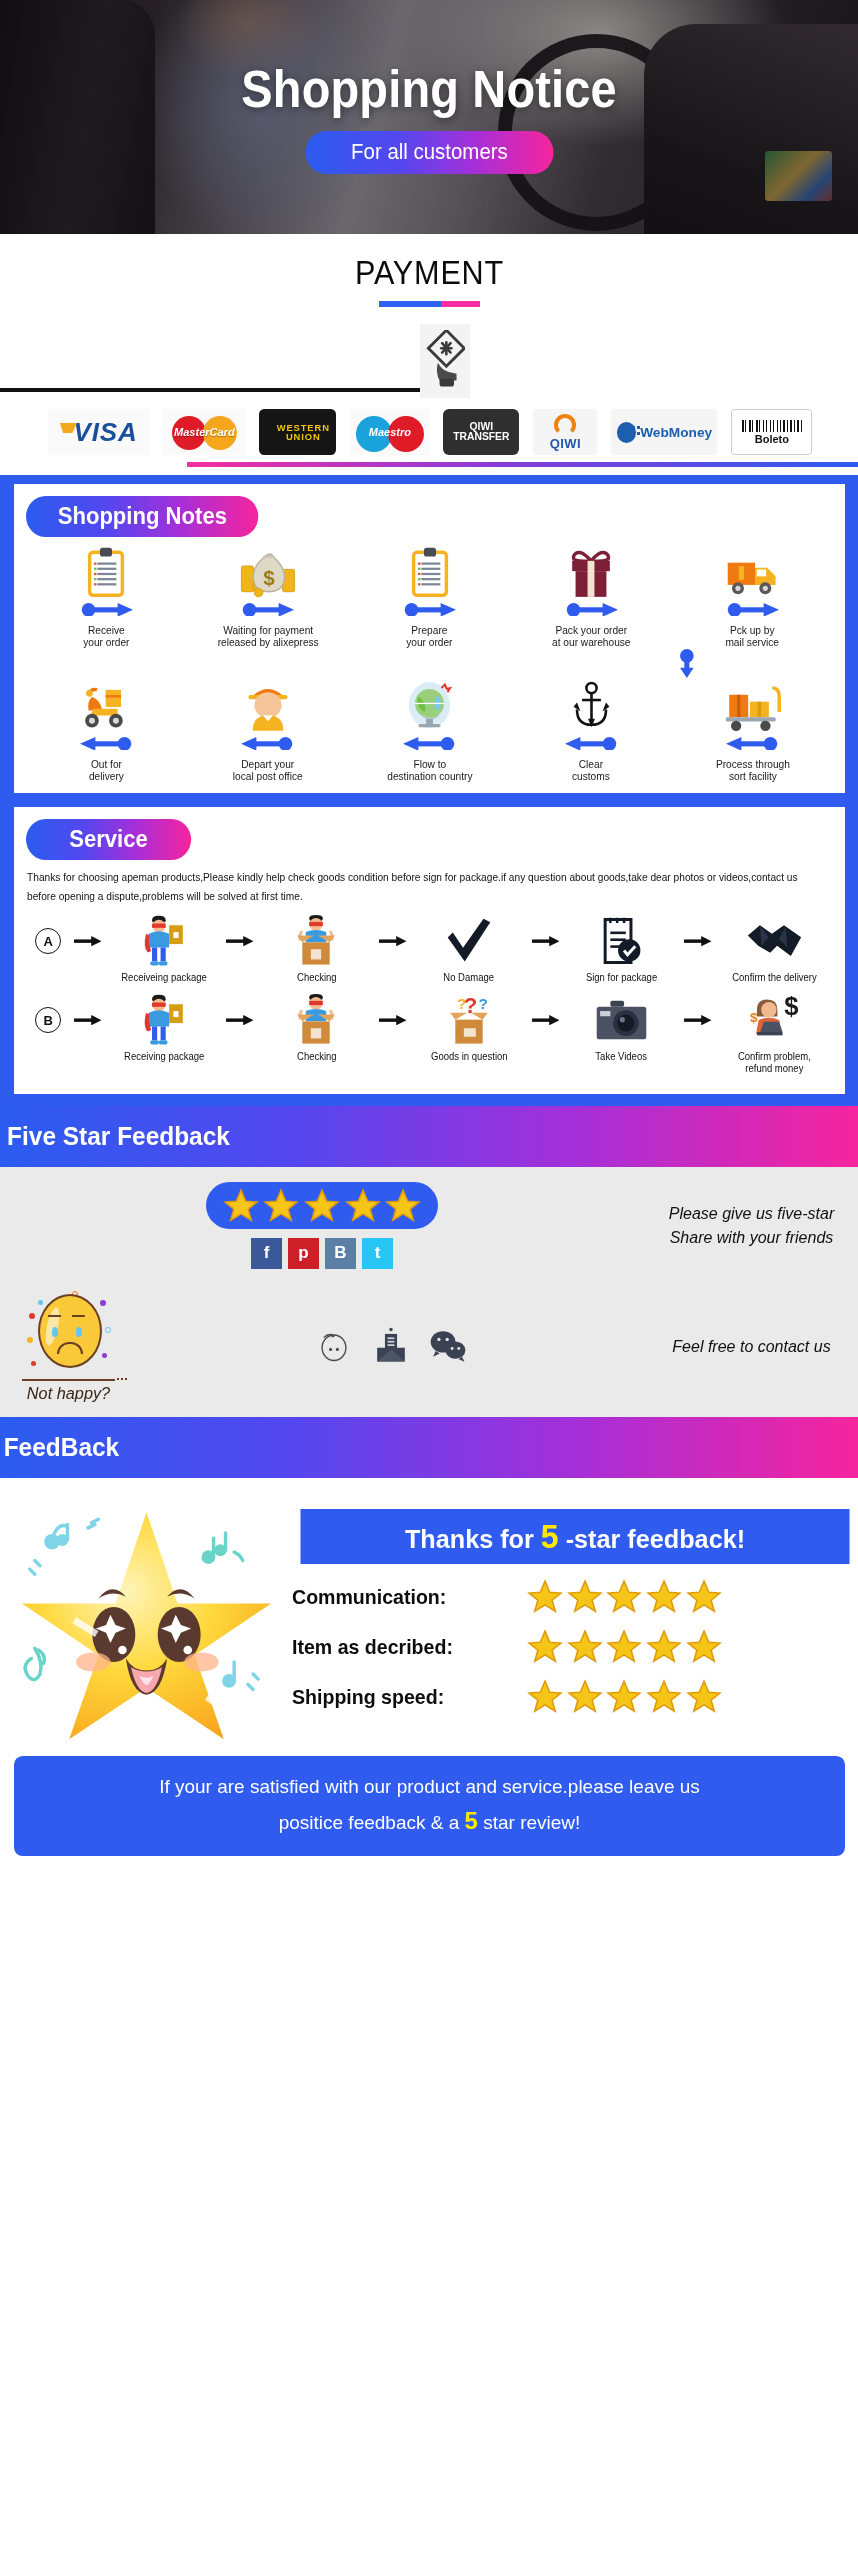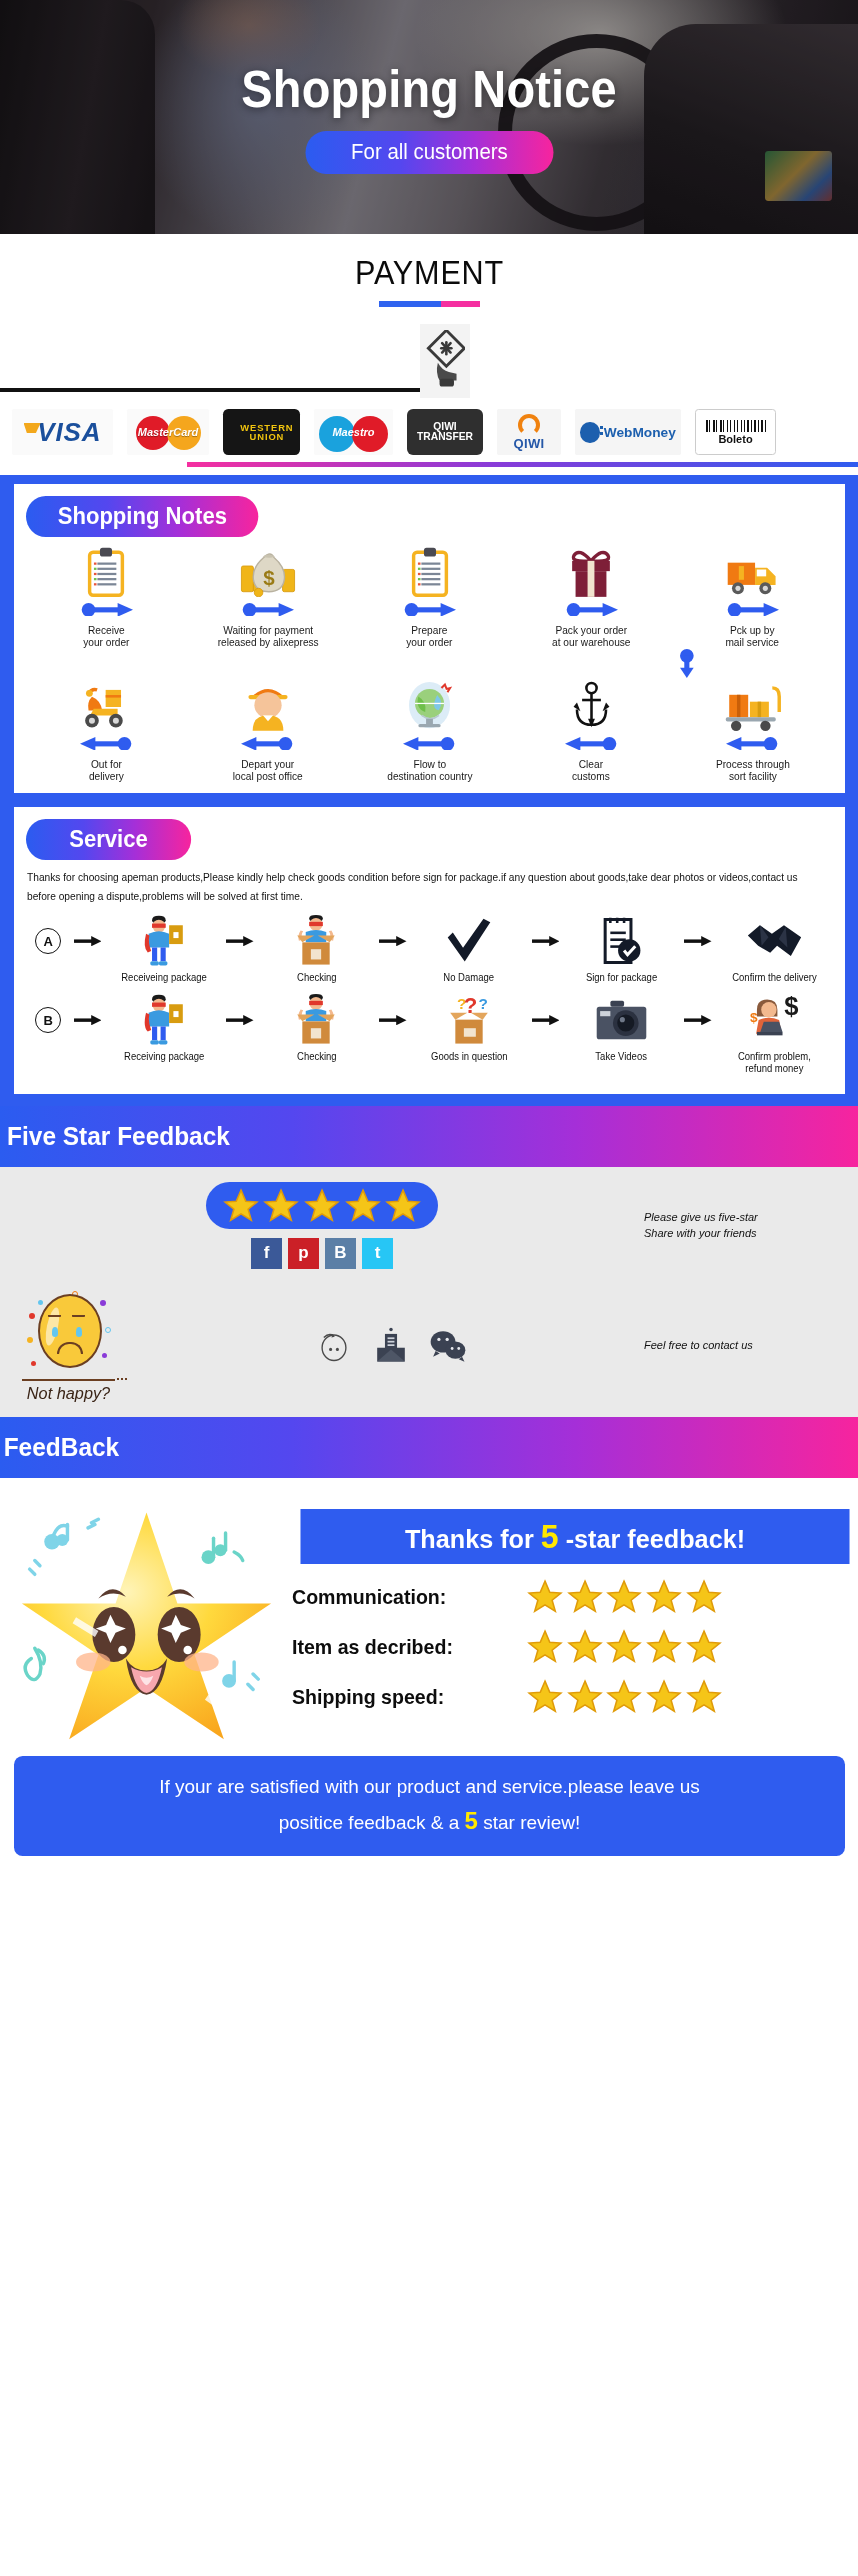--- a/index.html
+++ b/index.html
@@ -99,21 +99,21 @@
     position: absolute; left: 0; top: 76px; width: 420px; height: 4.3px; background:#111;
   }
   .pay-stamp {
     position: absolute; left: 420px; top: 12px; width: 50px; height: 74px;
     background:#f3f3f3;
     display:flex; align-items:center; justify-content:center;
   }
   .pay-stamp svg { display:block; }
 
   .pay-logos {
-    display: flex; align-items: center; justify-content: flex-start;
+    display: flex; align-items: center; justify-content: center;
     padding: 1.7px 10.3px 0 12px;
     gap: 14px;
   }
   .logo-box {
     height: 46px; display:flex; align-items:center; justify-content:center;
     background: #f5f5f5; border-radius: 1.7px; padding: 0 5.2px;
   }
   .logo-visa { width: 101px; background:#fafafa; }
   .logo-visa .v {
     font-size: 26px; font-weight:700; font-style: italic;
@@ -250,21 +250,21 @@
   .stars-pill {
     background:#2f5cef; border-radius:26px; padding: 4.3px 15.5px;
     display:flex; gap:2.6px;
   }
   .social-row { display:flex; gap:6px; }
   .soc { width:31px;height:31px; display:flex;align-items:center;justify-content:center;
          color:#fff; font-weight:700; font-size:17px; }
   .soc.fb { background:#3b5998; } .soc.pt { background:#cb2027; }
   .soc.vk { background:#5b7fa6; } .soc.tw { background:#27c6f5; }
   .fs-right { width: 215px; flex:none; }
-  .fs-right p { font-size: 11px; font-style: italic; color:#111; line-height:1.45; }
+  .fs-right p { font-size: 16px; font-style: italic; color:#111; line-height:1.45;text-align:center; }
   .contact-row { display:flex; gap:19px; align-items:center; }
   .ct { width:38px;height:38px; display:flex;align-items:center;justify-content:center; }
 
   
   .fb-body { background:#fff; padding: 12px 0 6.9px; }
   .fb-main { display:flex; align-items:center; }
   .fb-star-col { width: 292px; flex:none; display:flex; align-items:center; justify-content:center; }
   .fb-right { flex:1; padding-right: 1px; }
   .thanks-bar {
     background:#2f5cef; color:#fff; font-size:26px; font-weight:700;

